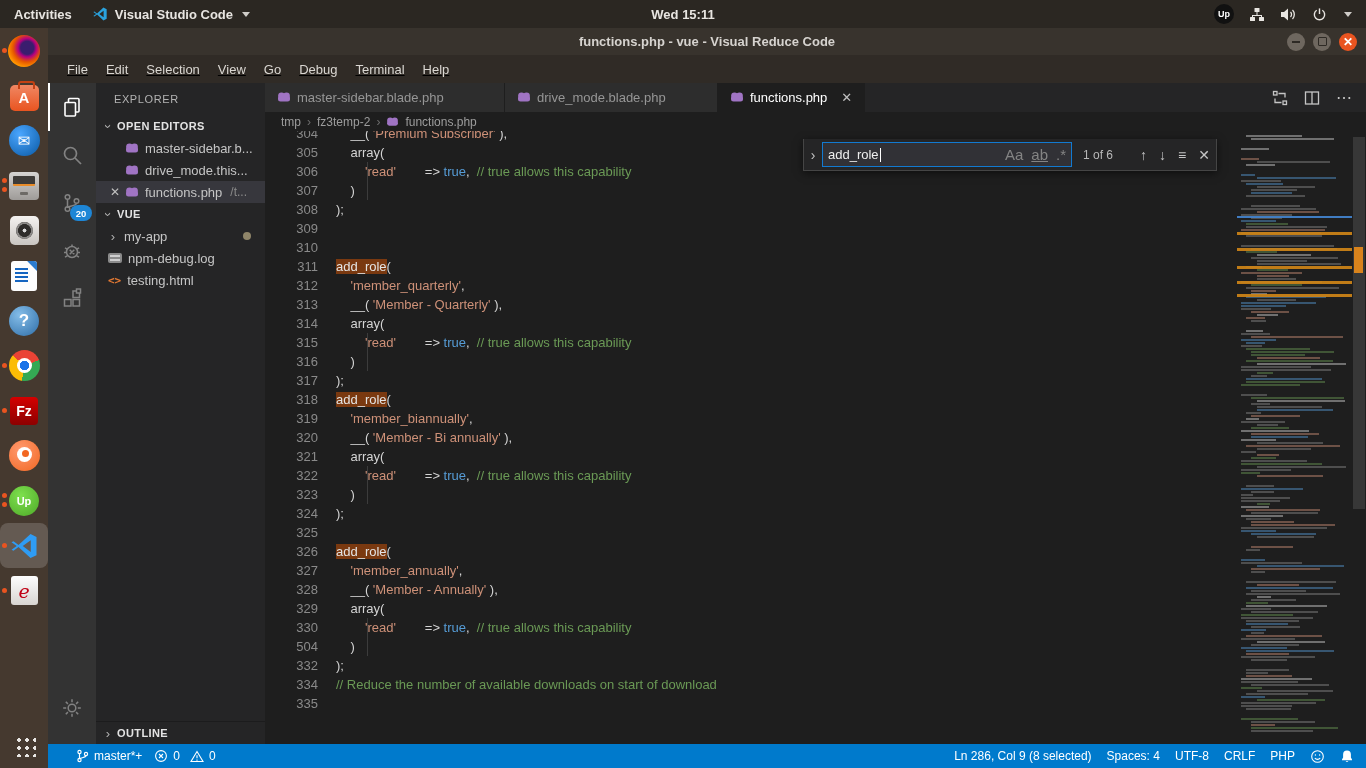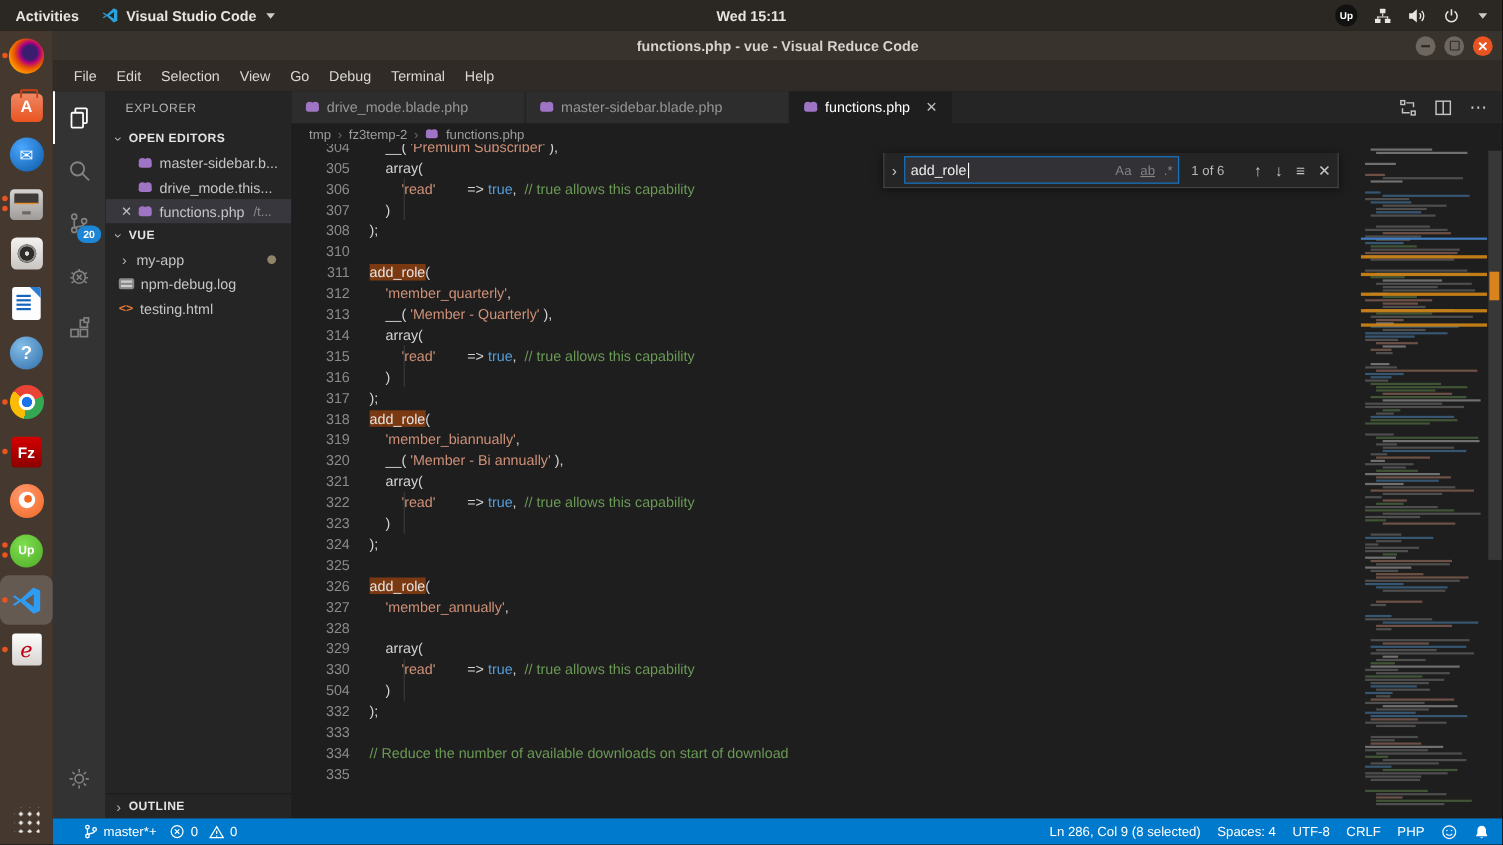--- a/index.html
+++ b/index.html
@@ -46,21 +46,21 @@
   .apps-grid{width:23px;height:23px;background-image:radial-gradient(circle,#e8e6e3 1.7px,transparent 2px);background-size:8px 8px;background-position:2px 2px;}
   .dock-spacer{flex:1;}
   
   .vscode{position:absolute;left:48px;top:28px;width:1318px;height:740px;background:#1e1e1e;}
   .titlebar{position:relative;height:27px;background:#38332d;display:flex;align-items:center;justify-content:center;color:#d6d3cf;font-size:13px;font-weight:bold;}
   .winctrls{position:absolute;right:9px;top:0;bottom:0;display:flex;align-items:center;gap:8px;}
   .wc{width:18px;height:18px;border-radius:50%;background:#6e675f;color:#2e2a25;display:flex;align-items:center;justify-content:center;cursor:pointer;}
   .wc-min{width:8px;height:2px;background:#2e2a25;}
   .wc-max{width:7px;height:7px;border:1.5px solid #2e2a25;border-radius:1px;}
   .wc.close{background:#e95420;color:#fff;font-size:12px;line-height:1;}
-  .menubar{height:28px;background:#302b26;display:flex;align-items:center;padding-left:10px;}
+  .menubar{height:28px;background:#302b26;display:flex;align-items:center;padding-left:10px;text-decoration:underline;}
   .menu-item{padding:0 9px;height:28px;display:flex;align-items:center;color:#dad7d2;font-size:13px;cursor:pointer;}
   .main{position:absolute;left:0;top:55px;right:0;bottom:24px;display:flex;}
   
   .activitybar{width:48px;background:#333333;display:flex;flex-direction:column;align-items:center;flex:none;}
   .ab-item{position:relative;width:48px;height:48px;display:flex;align-items:center;justify-content:center;color:#828282;cursor:pointer;flex:none;}
   .ab-item.active{color:#ffffff;box-shadow:inset 2px 0 0 #ffffff;}
   .ab-badge{position:absolute;right:4px;bottom:6px;min-width:16px;height:16px;padding:0 3px;border-radius:9px;background:#1e86d6;color:#fff;font-size:9.5px;font-weight:bold;display:flex;align-items:center;justify-content:center;}
   .ab-spacer{flex:1;}
   .ab-bottom{margin-bottom:12px;}
   
@@ -97,21 +97,21 @@
   .guide{position:absolute;left:31px;top:0;bottom:0;border-left:1px solid #3c3c3c;}
   .seg-p{color:#d4d4d4;} .seg-s{color:#ce9178;} .seg-k{color:#569cd6;} .seg-c{color:#6a9955;}
   .seg-m{color:#e4e4e4;background:rgba(234,92,0,.45);}
   .seg-hp{background:rgba(170,170,170,.3);} .seg-hs{color:#ce9178;background:rgba(170,170,170,.3);}
   
   .find{position:absolute;top:8px;left:538px;width:412px;height:31px;background:#252526;border:1px solid #454545;border-top:none;
         box-shadow:0 2px 8px rgba(0,0,0,.55);display:flex;align-items:center;z-index:10;}
   .find-toggle{width:18px;text-align:center;color:#c5c5c5;font-size:14px;cursor:pointer;flex:none;}
   .find-input{height:23px;width:238px;background:#313136;border:1px solid #127ad1;display:flex;align-items:center;padding:0 5px;font-size:13px;color:#eeeeee;flex:none;cursor:text;}
   .find-caret{width:1px;height:14px;background:#fff;margin-left:1px;}
-  .find-opts{margin-left:auto;display:flex;align-items:center;gap:8px;color:#848484;font-size:12px;}
+  .find-opts{margin-left:auto;display:flex;align-items:center;gap:8px;color:#848484;font-size:15px;}
   .fo{cursor:pointer;} .fo-ww{text-decoration:underline;} 
   .find-results{color:#b8b8b8;font-size:12px;margin-left:11px;flex:none;}
   .find-sp{flex:1;}
   .find-btn{color:#c5c5c5;font-size:14px;margin:0 6px;cursor:pointer;}
   
   .minimap{position:absolute;top:0;right:14px;width:115px;height:100%;overflow:hidden;cursor:pointer;}
   .mm-mark{position:absolute;left:0;width:100%;height:3px;background:rgba(209,134,22,.9);}
   .mm-cur{position:absolute;left:0;width:100%;height:2px;background:rgba(66,130,202,.95);}
   .scroll{position:absolute;top:0;right:0;width:14px;height:100%;}
   .sb-thumb{position:absolute;top:6px;left:1px;width:12px;height:372px;background:rgba(121,121,121,.28);}
@@ -401,43 +401,43 @@
         </div>
         <div class="sb-fill"></div>
         <div class="sb-header sb-outline">
           <span class="chev">›</span>
           <span>OUTLINE</span>
         </div>
       </div>
 
       <div class="editor">
         <div class="tabbar">
+          <div class="tab" style="width:215px">
+            <span>
+                <svg width="14" height="11" viewBox="0 0 14 11">
+                  <g fill="#a074c4">
+                    <circle cx="4.5" cy="4" r="3.4"></circle>
+                    <circle cx="9.5" cy="4" r="3.4"></circle>
+                    <rect x="1" y="4" width="12" height="5.5" rx="2.5"></rect>
+                  </g>
+                </svg>
+              </span>
+            <span>master-sidebar.blade.php</span>
+          </div>
           <div class="tab" style="width:188px">
             <span>
                 <svg width="14" height="11" viewBox="0 0 14 11">
                   <g fill="#a074c4">
                     <circle cx="4.5" cy="4" r="3.4"></circle>
                     <circle cx="9.5" cy="4" r="3.4"></circle>
                     <rect x="1" y="4" width="12" height="5.5" rx="2.5"></rect>
                   </g>
                 </svg>
               </span>
             <span>drive_mode.blade.php</span>
-          </div>
-          <div class="tab" style="width:215px">
-            <span>
-                <svg width="14" height="11" viewBox="0 0 14 11">
-                  <g fill="#a074c4">
-                    <circle cx="4.5" cy="4" r="3.4"></circle>
-                    <circle cx="9.5" cy="4" r="3.4"></circle>
-                    <rect x="1" y="4" width="12" height="5.5" rx="2.5"></rect>
-                  </g>
-                </svg>
-              </span>
-            <span>master-sidebar.blade.php</span>
           </div>
           <div class="tab active">
             <span>
                 <svg width="14" height="11" viewBox="0 0 14 11">
                   <g fill="#a074c4">
                     <circle cx="4.5" cy="4" r="3.4"></circle>
                     <circle cx="9.5" cy="4" r="3.4"></circle>
                     <rect x="1" y="4" width="12" height="5.5" rx="2.5"></rect>
                   </g>
                 </svg>
@@ -496,20 +496,24 @@
               </div>
               <div class="cl">
                 <span class="ln">307</span>
                 <span class="lt"><i class="guide"></i><span class="seg-p">    )</span></span>
               </div>
               <div class="cl">
                 <span class="ln">308</span>
                 <span class="lt"><span class="seg-p">);</span></span>
               </div>
               <div class="cl">
+                <span class="ln">309</span>
+                <span class="lt"></span>
+              </div>
+              <div class="cl">
                 <span class="ln">310</span>
                 <span class="lt"></span>
               </div>
               <div class="cl">
                 <span class="ln">311</span>
                 <span class="lt"><span class="seg-m">add_role</span><span class="seg-p">(</span></span>
               </div>
               <div class="cl">
                 <span class="ln">312</span>
                 <span class="lt"><span class="seg-p">    </span><span class="seg-s">'member_quarterly'</span><span class="seg-p">,</span></span>
@@ -569,40 +573,37 @@
               <div class="cl">
                 <span class="ln">326</span>
                 <span class="lt"><span class="seg-m">add_role</span><span class="seg-p">(</span></span>
               </div>
               <div class="cl">
                 <span class="ln">327</span>
                 <span class="lt"><span class="seg-p">    </span><span class="seg-s">'member_annually'</span><span class="seg-p">,</span></span>
               </div>
               <div class="cl">
                 <span class="ln">328</span>
+                <span class="lt"><span class="seg-p">    __( </span><span class="seg-s">'Member - Annually'</span><span class="seg-p"> ),</span></span>
               </div>
               <div class="cl">
                 <span class="ln">329</span>
                 <span class="lt"><span class="seg-p">    array(</span></span>
               </div>
               <div class="cl">
                 <span class="ln">330</span>
                 <span class="lt"><i class="guide"></i><span class="seg-p">        </span><span class="seg-s">'read'</span><span class="seg-p">        =&gt; </span><span class="seg-k">true</span><span class="seg-p">,  </span><span class="seg-c">// true allows this capability</span></span>
               </div>
               <div class="cl">
                 <span class="ln">504</span>
                 <span class="lt"><i class="guide"></i><span class="seg-p">    )</span></span>
               </div>
               <div class="cl">
                 <span class="ln">332</span>
                 <span class="lt"><span class="seg-p">);</span></span>
-              </div>
-              <div class="cl">
-                <span class="ln">333</span>
-                <span class="lt"></span>
               </div>
               <div class="cl">
                 <span class="ln">334</span>
                 <span class="lt"><span class="seg-c">// Reduce the number of available downloads on start of download</span></span>
               </div>
               <div class="cl">
                 <span class="ln">335</span>
                 <span class="lt"></span>
               </div>
             </div>

